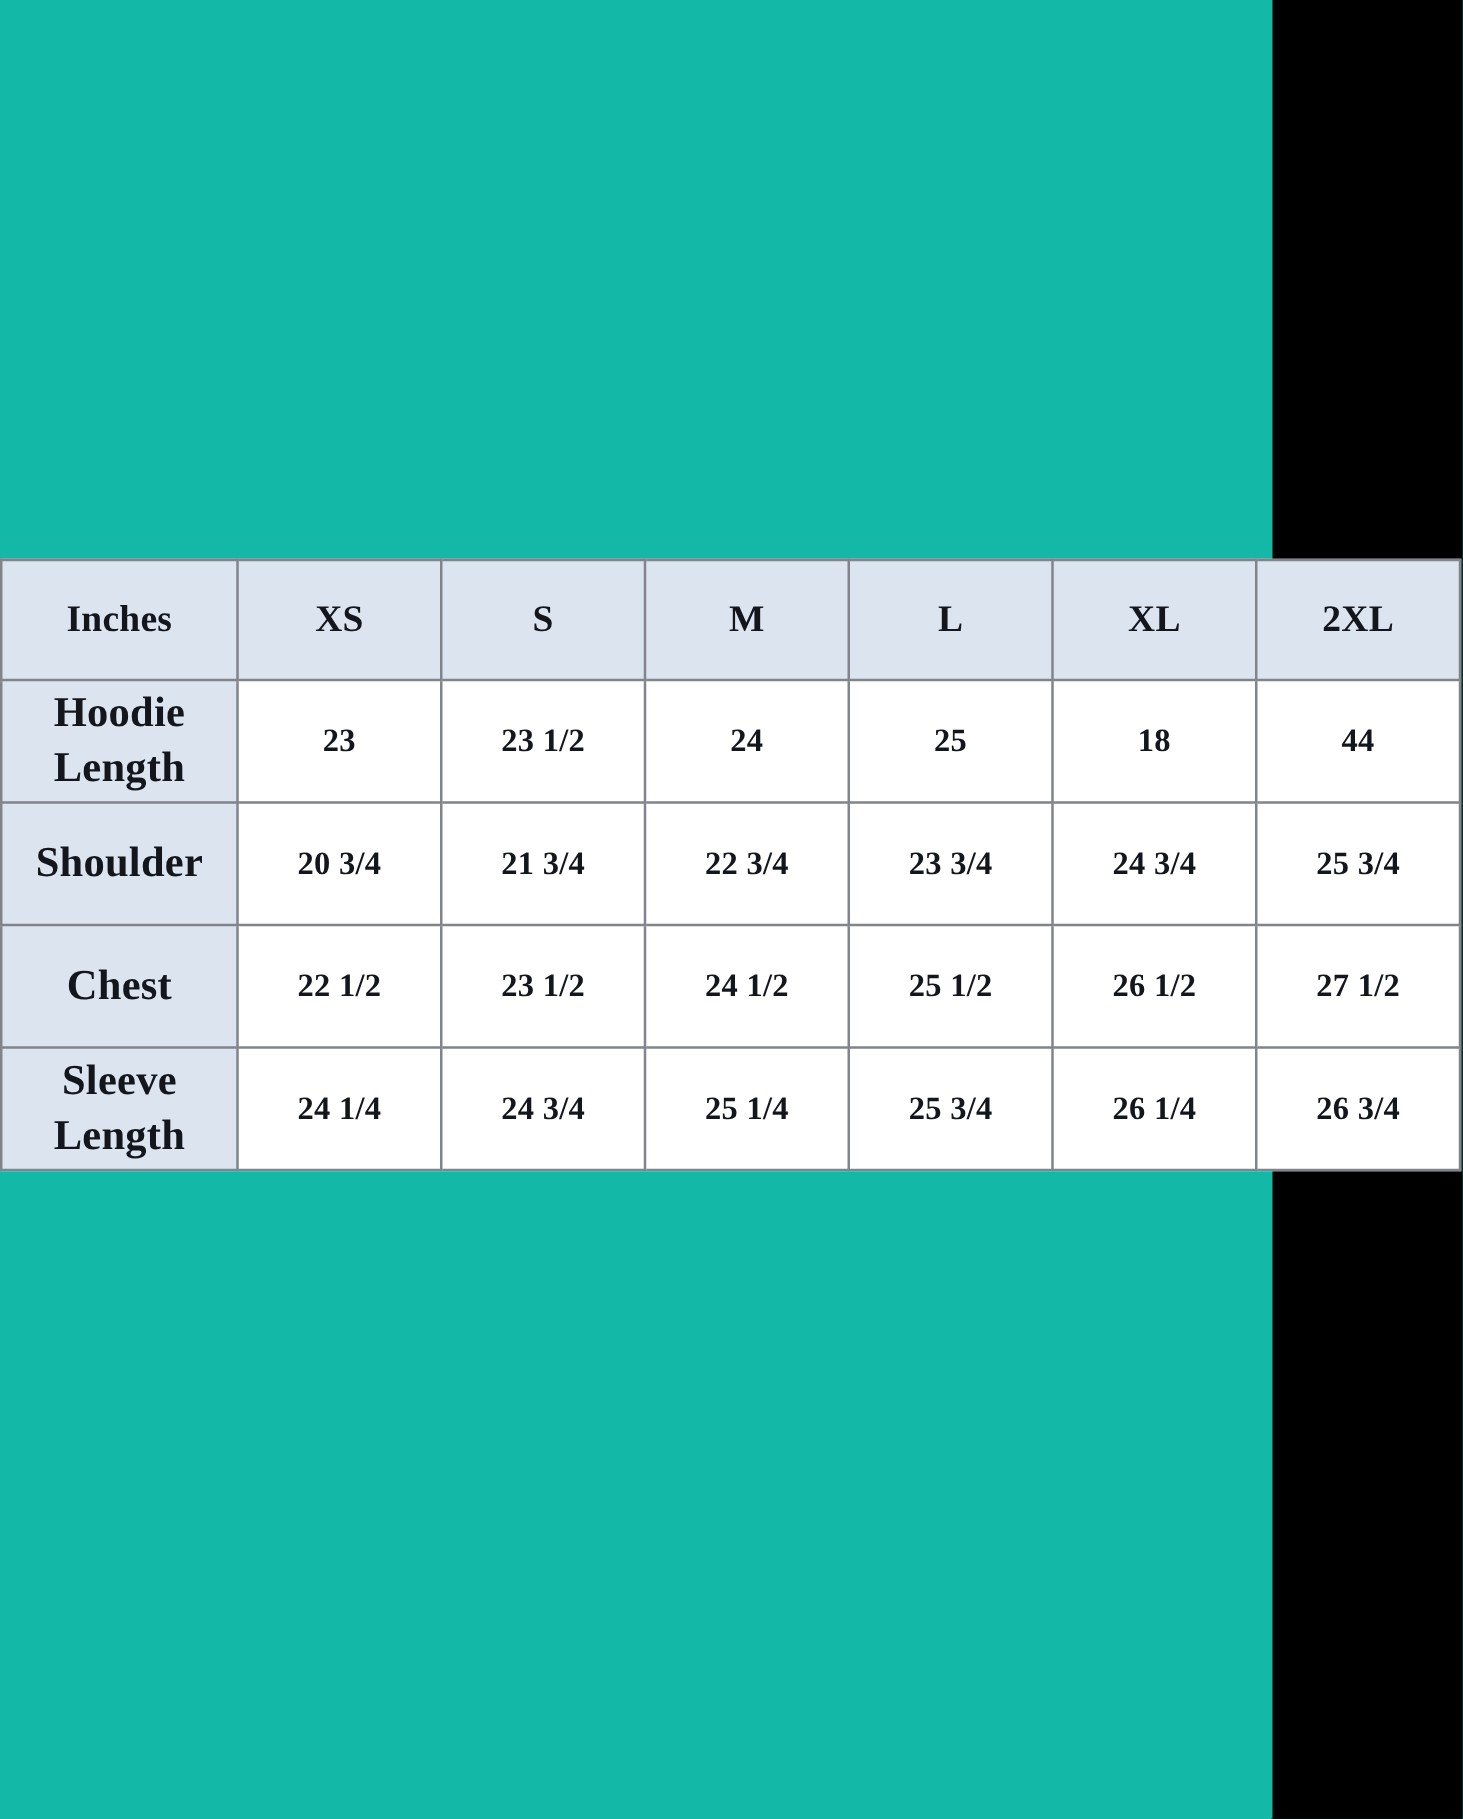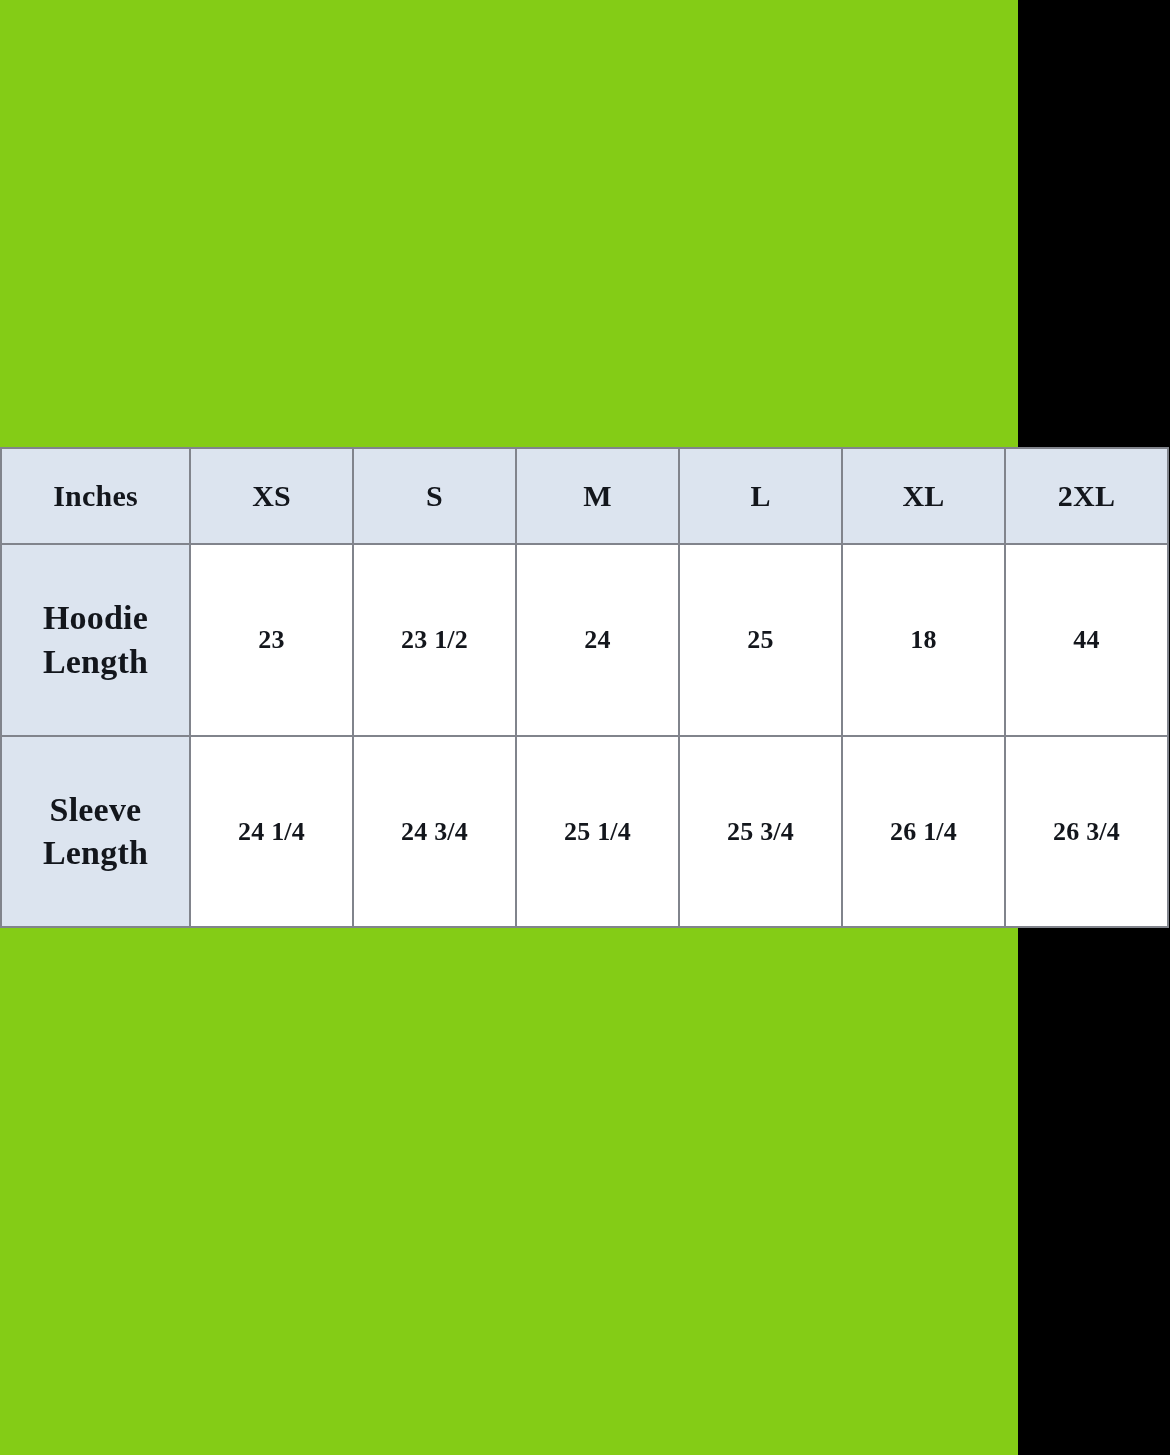--- a/index.html
+++ b/index.html
@@ -14,21 +14,21 @@
     overflow: hidden;
     font-family: "Liberation Serif", "DejaVu Serif", serif;
   }
 
   #page {
     position: absolute;
     left: 0;
     top: 0;
     width: 1018px;
     height: 1455px;
-    background: #84cc16;
+    background: #14b8a6;
   }
 
   #chart-wrap {
     position: absolute;
     left: 0;
     top: 447px;
     width: 1166px;
     height: 481px;
     background: #ffffff;
   }
@@ -115,20 +115,42 @@
           </th>
           <td class="value-cell">23</td>
           <td class="value-cell">23 1/2</td>
           <td class="value-cell">24</td>
           <td class="value-cell">25</td>
           <td class="value-cell">18</td>
           <td class="value-cell">44</td>
         </tr>
         <tr>
           <th class="row-label">
+            <span class="lbl">Shoulder</span>
+          </th>
+          <td class="value-cell">20 3/4</td>
+          <td class="value-cell">21 3/4</td>
+          <td class="value-cell">22 3/4</td>
+          <td class="value-cell">23 3/4</td>
+          <td class="value-cell">24 3/4</td>
+          <td class="value-cell">25 3/4</td>
+        </tr>
+        <tr>
+          <th class="row-label">
+            <span class="lbl">Chest</span>
+          </th>
+          <td class="value-cell">22 1/2</td>
+          <td class="value-cell">23 1/2</td>
+          <td class="value-cell">24 1/2</td>
+          <td class="value-cell">25 1/2</td>
+          <td class="value-cell">26 1/2</td>
+          <td class="value-cell">27 1/2</td>
+        </tr>
+        <tr>
+          <th class="row-label">
             <span class="lbl">Sleeve
 Length</span>
           </th>
           <td class="value-cell">24 1/4</td>
           <td class="value-cell">24 3/4</td>
           <td class="value-cell">25 1/4</td>
           <td class="value-cell">25 3/4</td>
           <td class="value-cell">26 1/4</td>
           <td class="value-cell">26 3/4</td>
         </tr>

